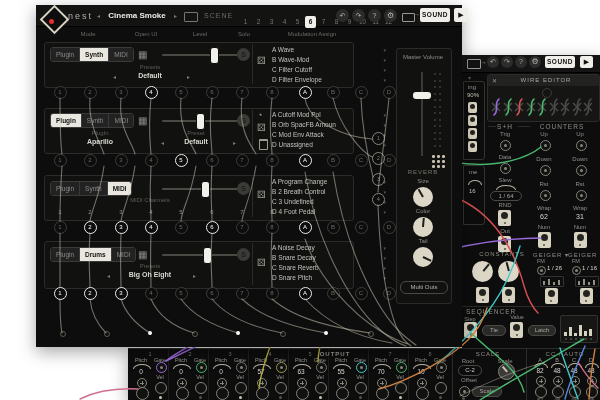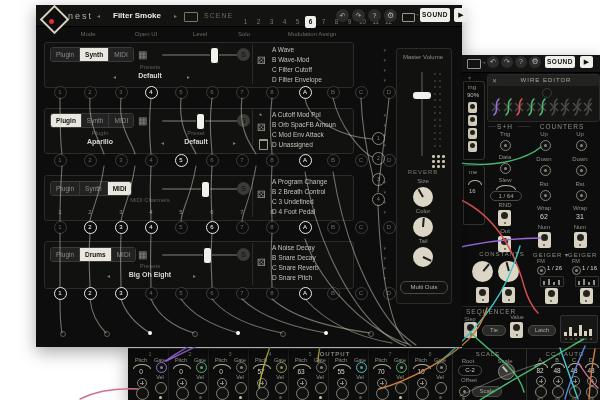--- a/index.html
+++ b/index.html
@@ -488,21 +488,21 @@
   <path stroke="#d8d2bd" stroke-width="1.1" opacity=".4" d="M460,396 C490,381 520,369 545,362"></path>
 </svg>
 
 <div class="win" style="left:36px;top:5px;width:426px;height:342px;z-index:10">
 
   <div class="ab" style="left:0;top:0;width:426px;height:21px;background:#131312;border-bottom:1px solid #000"></div>
   <span class="ab" style="left:8px;top:4px;width:17px;height:17px;border:2px solid #d8d2c2;transform:rotate(45deg);background:#0d0d0d"></span>
   <span class="ab" style="left:13px;top:14px;width:5px;height:5px;border-radius:50%;background:#e03030;z-index:2"></span>
   <span class="txl" style="left:32px;top:6px;font-size:9px;letter-spacing:2px;color:#b0b0aa">nest</span>
   <span class="txl" style="left:60px;top:8px;font-size:5px;color:#77776e">◄</span>
-  <span class="tx" style="left:101px;top:6px;font-size:8px;font-weight:bold;color:#ecece8">Filter Smoke</span>
+  <span class="tx" style="left:101px;top:6px;font-size:8px;font-weight:bold;color:#ecece8">Cinema Smoke</span>
   <span class="txl" style="left:137px;top:8px;font-size:5px;color:#77776e">►</span>
   <span class="ab" style="left:148px;top:7px;width:12px;height:8px;border:1px solid #77776e;border-radius:1px"></span>
   <span class="txl" style="left:168px;top:7px;font-size:7px;letter-spacing:1px;color:#6a6a64">SCENE</span>
   <div class="ab" id="scene-list" style="left:204px;top:5px;width:160px;height:12px"><span style="display: inline-block; width: 11px; height: 12px; margin-right: 2px; text-align: center; line-height: 12px; font-size: 6.5px; border-radius: 2px; color: rgb(119, 119, 110);">1</span><span style="display: inline-block; width: 11px; height: 12px; margin-right: 2px; text-align: center; line-height: 12px; font-size: 6.5px; border-radius: 2px; color: rgb(119, 119, 110);">2</span><span style="display: inline-block; width: 11px; height: 12px; margin-right: 2px; text-align: center; line-height: 12px; font-size: 6.5px; border-radius: 2px; color: rgb(119, 119, 110);">3</span><span style="display: inline-block; width: 11px; height: 12px; margin-right: 2px; text-align: center; line-height: 12px; font-size: 6.5px; border-radius: 2px; color: rgb(119, 119, 110);">4</span><span style="display: inline-block; width: 11px; height: 12px; margin-right: 2px; text-align: center; line-height: 12px; font-size: 6.5px; border-radius: 2px; color: rgb(119, 119, 110);">5</span><span style="display: inline-block; width: 11px; height: 12px; margin-right: 2px; text-align: center; line-height: 12px; font-size: 6.5px; border-radius: 2px; background: rgb(240, 238, 232); color: rgb(17, 17, 17); font-weight: bold;">6</span><span style="display: inline-block; width: 11px; height: 12px; margin-right: 2px; text-align: center; line-height: 12px; font-size: 6.5px; border-radius: 2px; color: rgb(119, 119, 110);">7</span><span style="display: inline-block; width: 11px; height: 12px; margin-right: 2px; text-align: center; line-height: 12px; font-size: 6.5px; border-radius: 2px; color: rgb(119, 119, 110);">8</span><span style="display: inline-block; width: 11px; height: 12px; margin-right: 2px; text-align: center; line-height: 12px; font-size: 6.5px; border-radius: 2px; color: rgb(119, 119, 110);">9</span><span style="display: inline-block; width: 11px; height: 12px; margin-right: 2px; text-align: center; line-height: 12px; font-size: 6.5px; border-radius: 2px; color: rgb(119, 119, 110);">10</span><span style="display: inline-block; width: 11px; height: 12px; margin-right: 2px; text-align: center; line-height: 12px; font-size: 6.5px; border-radius: 2px; color: rgb(119, 119, 110);">11</span><span style="display: inline-block; width: 11px; height: 12px; margin-right: 2px; text-align: center; line-height: 12px; font-size: 6.5px; border-radius: 2px; color: rgb(119, 119, 110);">12</span></div>
   <span class="ab" style="left:366px;top:8px;width:11px;height:7px;border:1px solid #9a9a94;border-radius:1px"></span>
   <span class="ab" style="left:378px;top:6px;color:#9a9a94;font-size:6px">→</span>
 
   <span class="ab" style="left:300px;top:4px;width:13px;height:13px;border-radius:50%;background:#2c2c2a;color:#b5b5af;font-size:7px;text-align:center;line-height:13px">↶</span>
   <span class="ab" style="left:316px;top:4px;width:13px;height:13px;border-radius:50%;background:#2c2c2a;color:#b5b5af;font-size:7px;text-align:center;line-height:13px">↷</span>
   <span class="ab" style="left:332px;top:4px;width:13px;height:13px;border-radius:50%;background:#2c2c2a;color:#b5b5af;font-size:7px;text-align:center;line-height:13px">?</span>

